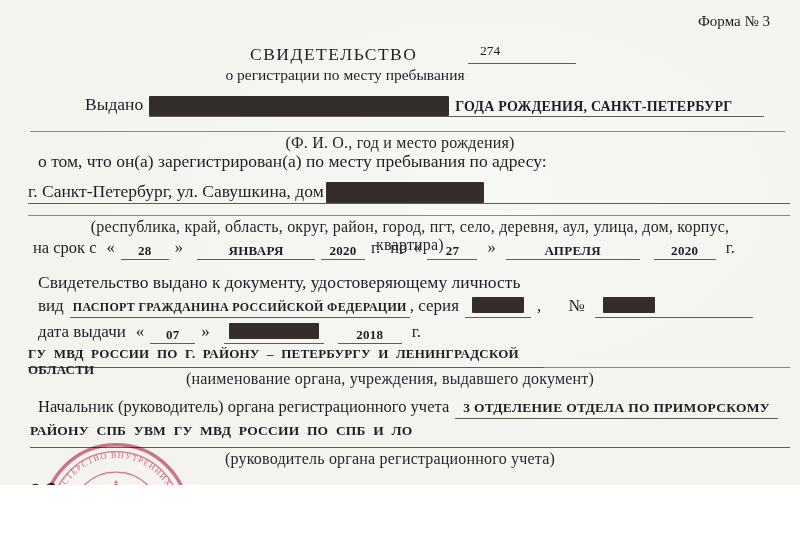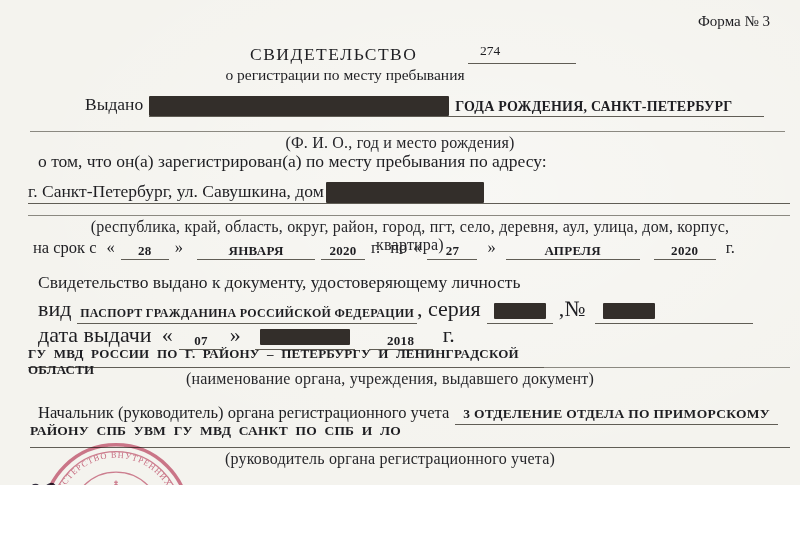--- a/index.html
+++ b/index.html
@@ -12,21 +12,21 @@
     color:#1e1e22;
   }
   .abs{position:absolute;}
   .u{border-bottom:1.4px solid #605d55;}
   .rule{border-top:1.4px solid #8b8981;height:0;}
   .cap{font-size:16px;color:#26262a;text-align:center;letter-spacing:.2px;}
   .redact{display:inline-block;background:#332e2a;vertical-align:bottom;border-radius:1px;}
   .fillrow{display:flex;align-items:flex-end;}
   .slot{text-align:center;font-weight:bold;font-size:13px;letter-spacing:.3px;}
   .slot,.fill{border-bottom:1.4px solid #605d55;}
-  .lbl{font-size:22px;}
+  .lbl{font-size:17px;}
   .bigtxt{font-size:17.5px;}
   .typed{font-weight:bold;letter-spacing:.2px;}
   .g6{margin-left:6px;} .g10{margin-left:10px;} .g14{margin-left:14px;}
   .stamp-wrap{mix-blend-mode:multiply;opacity:.92;}
   .sig-wrap{mix-blend-mode:multiply;}
 </style>
 </head>
 <body>
 
 <div class="page">
@@ -92,25 +92,25 @@
     <span class="lbl g6" style="padding-bottom:2px;">»</span>
     <span class="slot g14" style="width:100px;height:20px;"><span class="redact" style="width:90px;height:16px;"></span></span>
     <span class="slot g14" style="width:64px;">2018</span>
     <span class="lbl g10" style="padding-bottom:2px;">г.</span>
   </div>
 
   <div class="abs u typed" style="top:346px;left:28px;width:516px;height:21px;font-size:13px;word-spacing:4px;">ГУ МВД РОССИИ ПО Г. РАЙОНУ – ПЕТЕРБУРГУ И ЛЕНИНГРАДСКОЙ ОБЛАСТИ</div>
   <div class="abs rule" style="top:367px;left:544px;right:10px;"></div>
   <div class="abs cap" style="top:370px;left:30px;width:720px;">(наименование органа, учреждения, выдавшего документ)</div>
 
-  <div class="abs fillrow" style="top:397px;left:38px;right:22px;margin-top:6px;">
+  <div class="abs fillrow" style="top:397px;left:38px;right:22px;">
     <span style="font-size:16.5px;padding-bottom:2px;white-space:nowrap;">Начальник (руководитель) органа регистрационного учета</span>
     <span class="slot g6" style="flex:1;font-size:13.5px;padding-bottom:2px;">3 ОТДЕЛЕНИЕ ОТДЕЛА ПО ПРИМОРСКОМУ</span>
   </div>
-  <div class="abs u typed" style="top:423px;left:30px;right:10px;height:24px;font-size:13.5px;word-spacing:4px;">РАЙОНУ СПБ УВМ ГУ МВД САНКТ ПО СПБ И ЛО</div>
+  <div class="abs u typed" style="top:423px;left:30px;right:10px;height:24px;font-size:13.5px;word-spacing:4px;">РАЙОНУ СПБ УВМ ГУ МВД РОССИИ ПО СПБ И ЛО</div>
   <div class="abs cap" style="top:450px;left:30px;width:720px;">(руководитель органа регистрационного учета)</div>
 
   <div class="abs rule" style="top:497px;left:30px;width:236px;border-top-color:#55524b;"></div>
   <div class="abs cap" style="top:500px;left:30px;width:236px;">(подпись)</div>
 
   <div class="abs" style="top:483px;left:287px;width:206px;text-align:center;font-size:14px;word-spacing:6px;">БЕЛОВА Ю.Г.</div>
   <div class="abs rule" style="top:499px;left:287px;width:206px;border-top-color:#55524b;"></div>
   <div class="abs cap" style="top:502px;left:287px;width:206px;">(фамилия)</div>
 
   <div class="abs stamp-wrap" style="top:441px;left:40px;width:152px;height:152px;">

